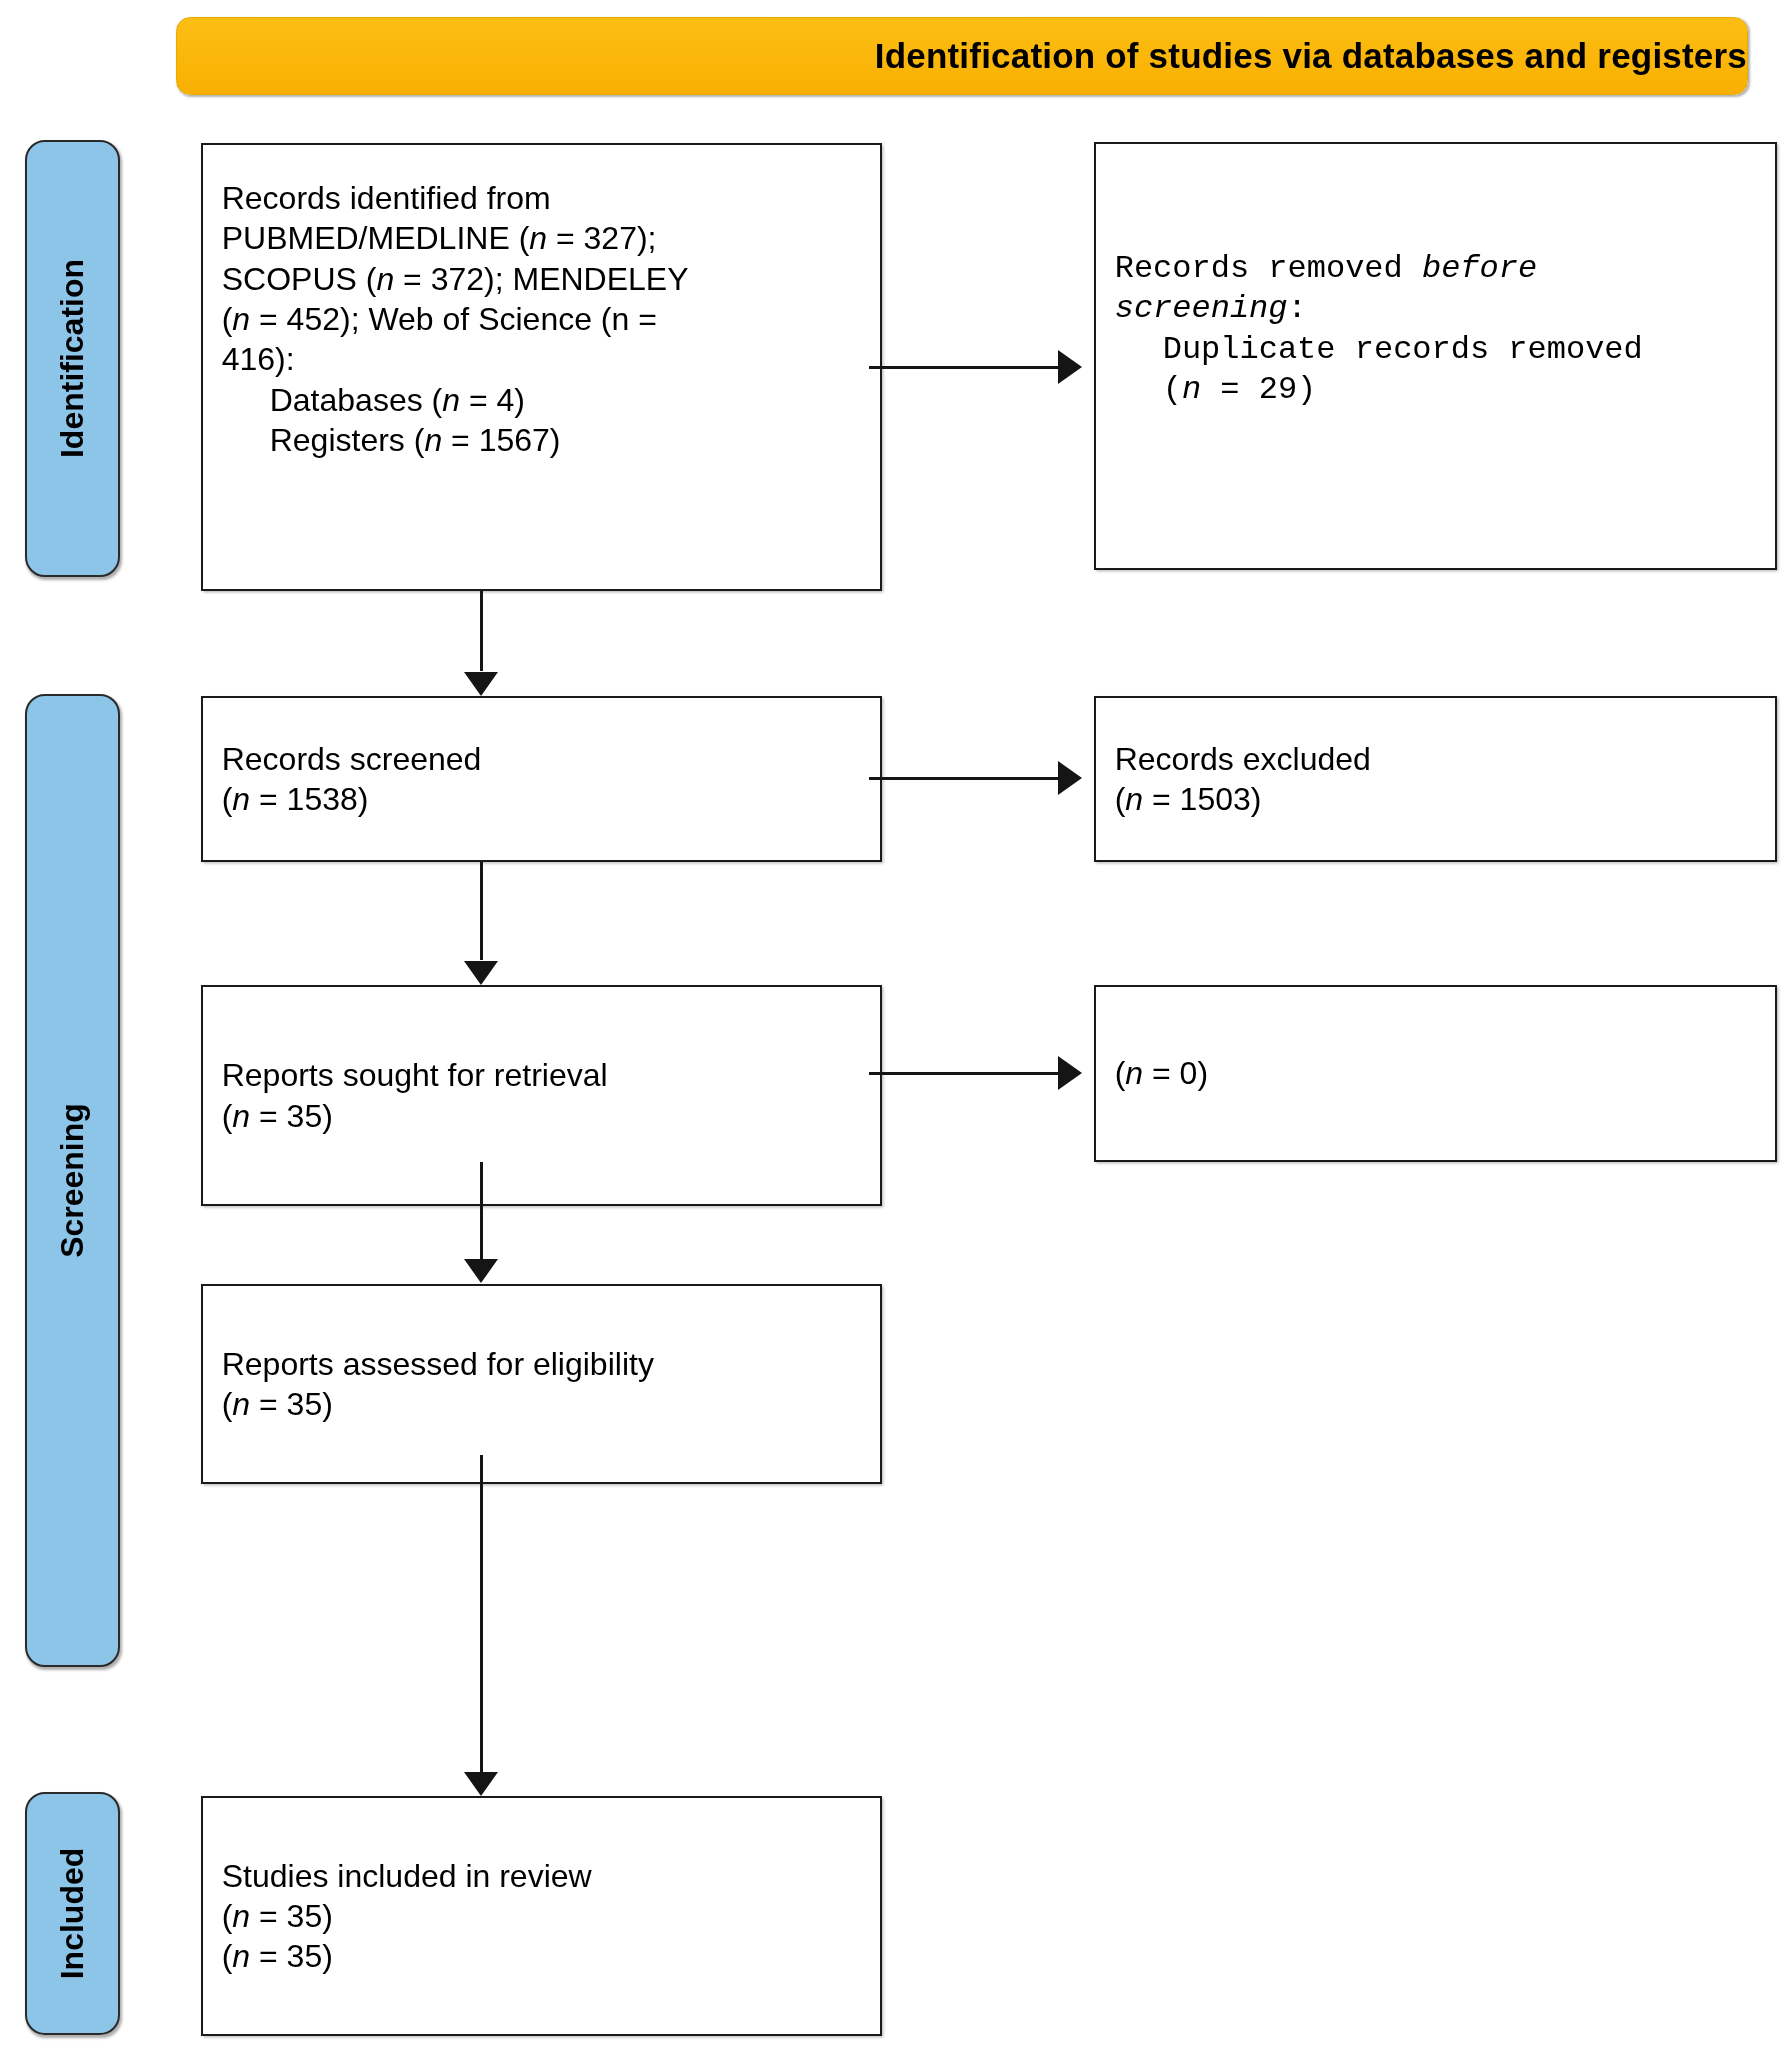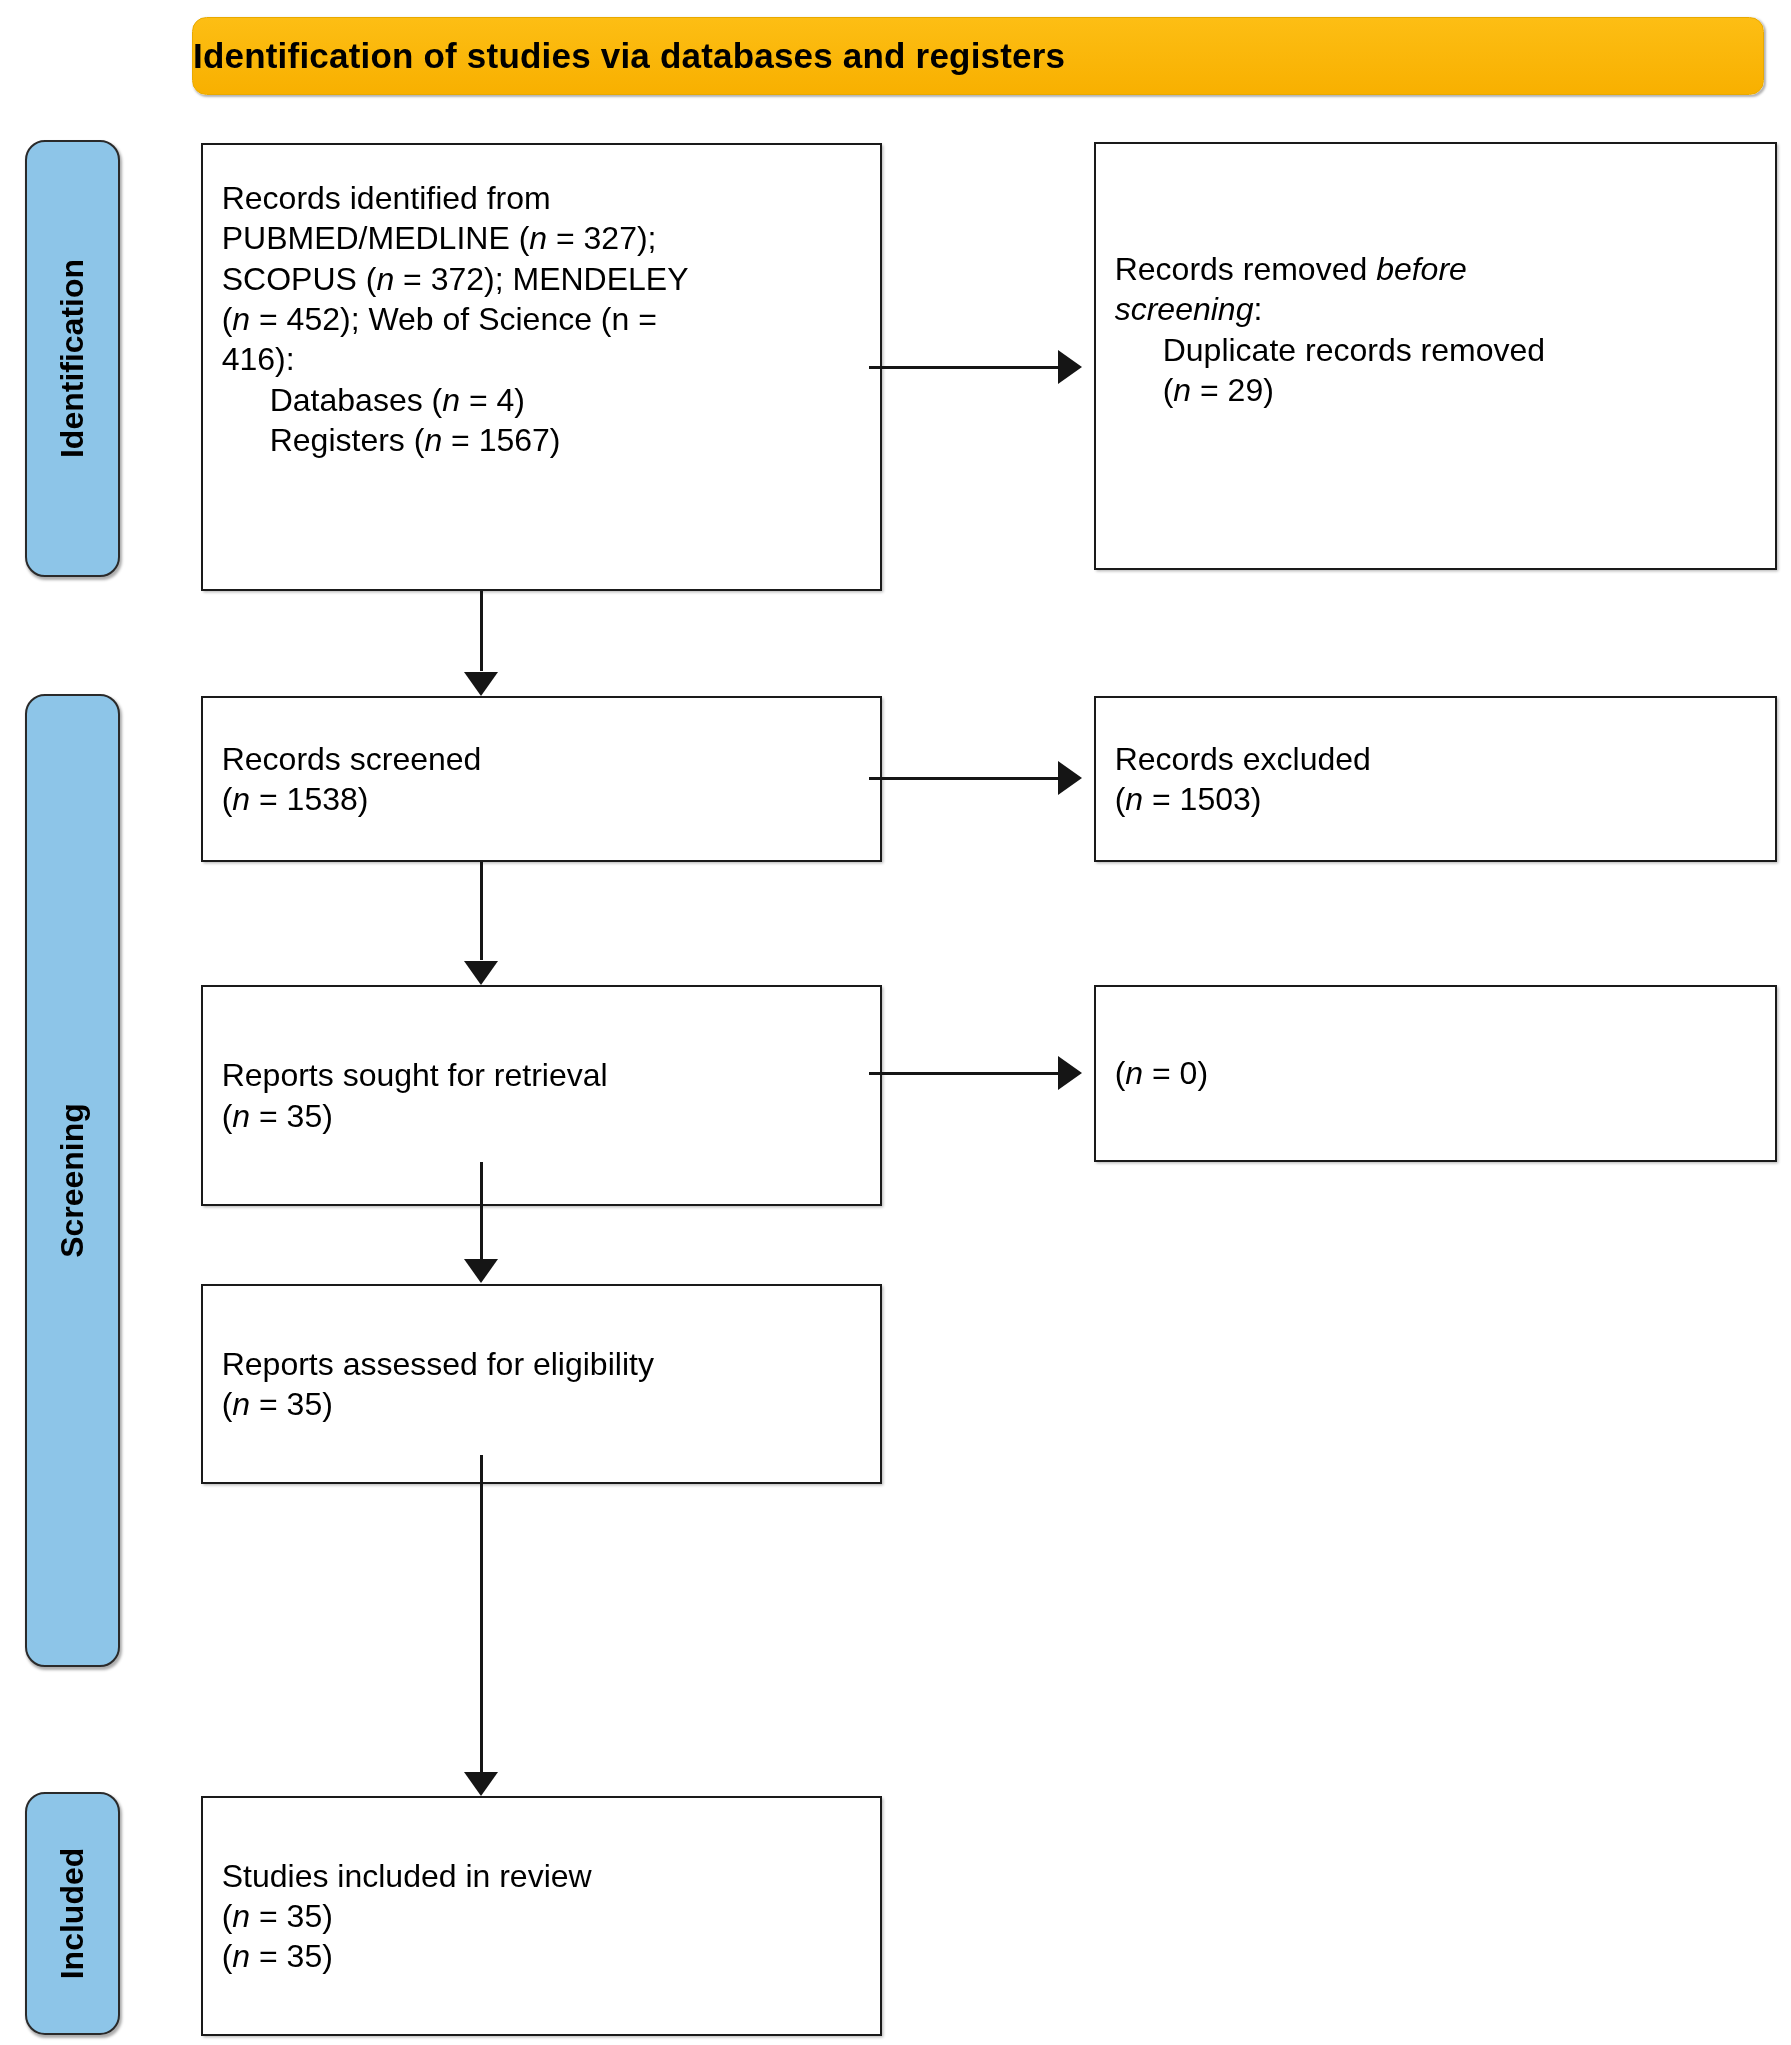--- a/index.html
+++ b/index.html
@@ -13,31 +13,31 @@
     width: 1791px;
     height: 2046px;
     background: #ffffff;
     font-family: "Liberation Sans", sans-serif;
     overflow: hidden;
   }
 
   
   #header-banner {
     position: absolute;
-    left: 192px;
+    left: 176px;
     top: 16.5px;
     width: 1572px;
     height: 78px;
     background: linear-gradient(#FDBE14, #F8B000);
     border: 1.7px solid #E8A900;
     border-radius: 14.3px;
     box-sizing: border-box;
     display: flex;
     align-items: center;
-    justify-content: flex-start;
+    justify-content: flex-end;
     box-shadow: 1.1px 1.7px 2.2px rgba(0,0,0,0.30);
   }
   #header-banner .banner-text {
     font-size: 35px;
     font-weight: bold;
     color: #000000;
     letter-spacing: 0.2px;
     white-space: nowrap;
   }
 
@@ -89,21 +89,21 @@
     padding-left: 48px;
   }
   em { font-style: italic; }
   .nvar { font-style: italic; }
 
   
   .col-left  { left: 189px;  width: 681px; }
   .col-right { left: 1082px; width: 683px; }
 
   #box-identified      { top: 143px;  height: 448px;  justify-content: flex-start; padding-top: 33px; }
-  #box-removed         { top: 142px;  height: 428px;  justify-content: flex-start; padding-top: 105px; }
+  #box-removed         { top: 142px;  height: 428px;  justify-content: flex-start; padding-top: 105px; font-family: Liberation Mono, monospace; }
   #box-screened        { top: 696px; height: 166px; }
   #box-excluded        { top: 696px; height: 166px; }
   #box-sought          { top: 985px; height: 221px; }
   #box-notretrieved    { top: 985px; height: 177px; }
   #box-eligibility     { top: 1284px; height: 200px; }
   #box-included        { top: 1796px; height: 240px; }
 
   
   .conn {
     position: absolute;

